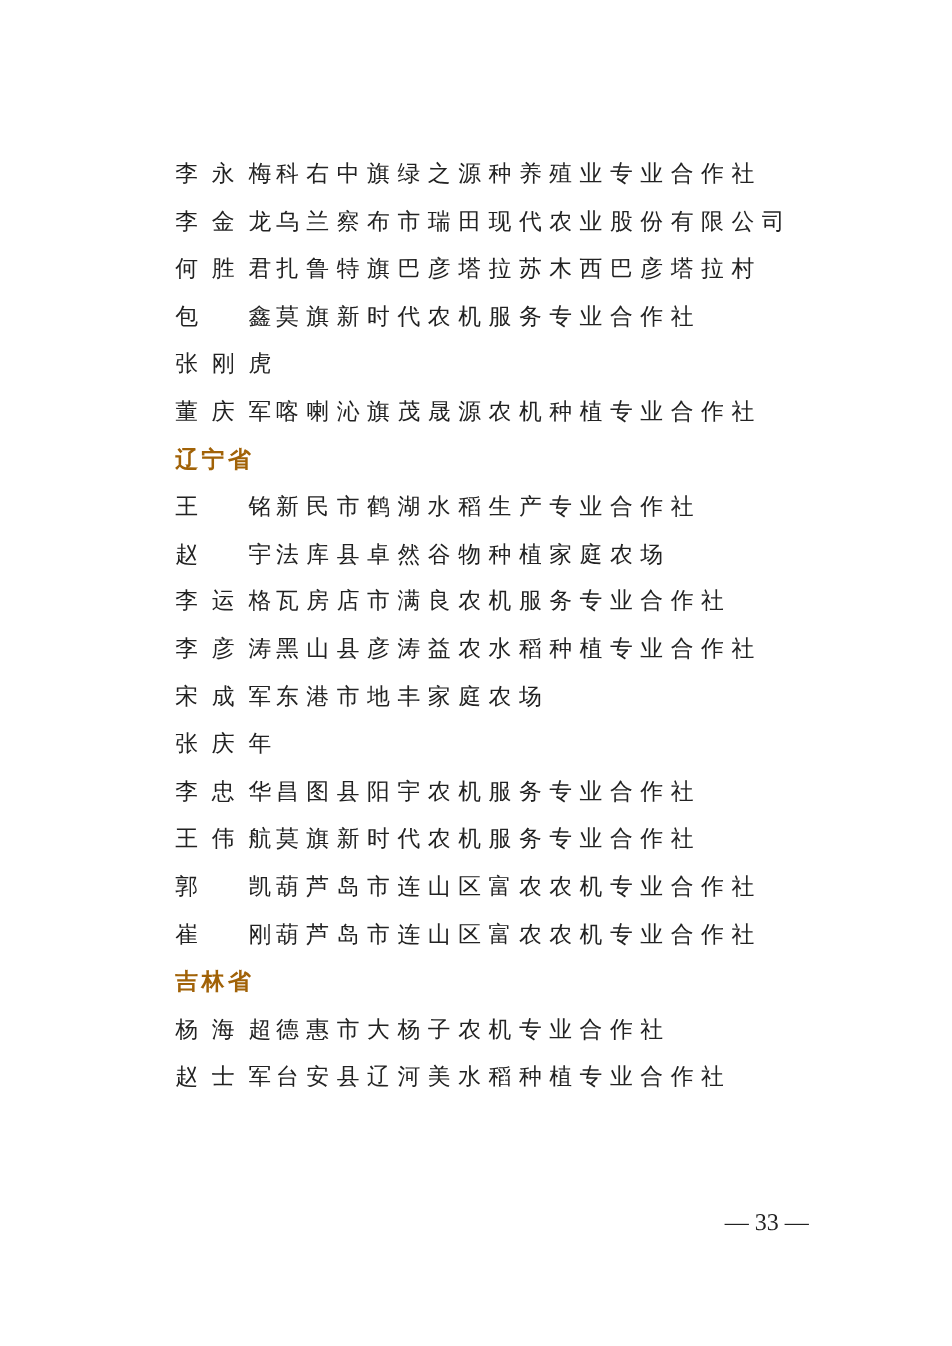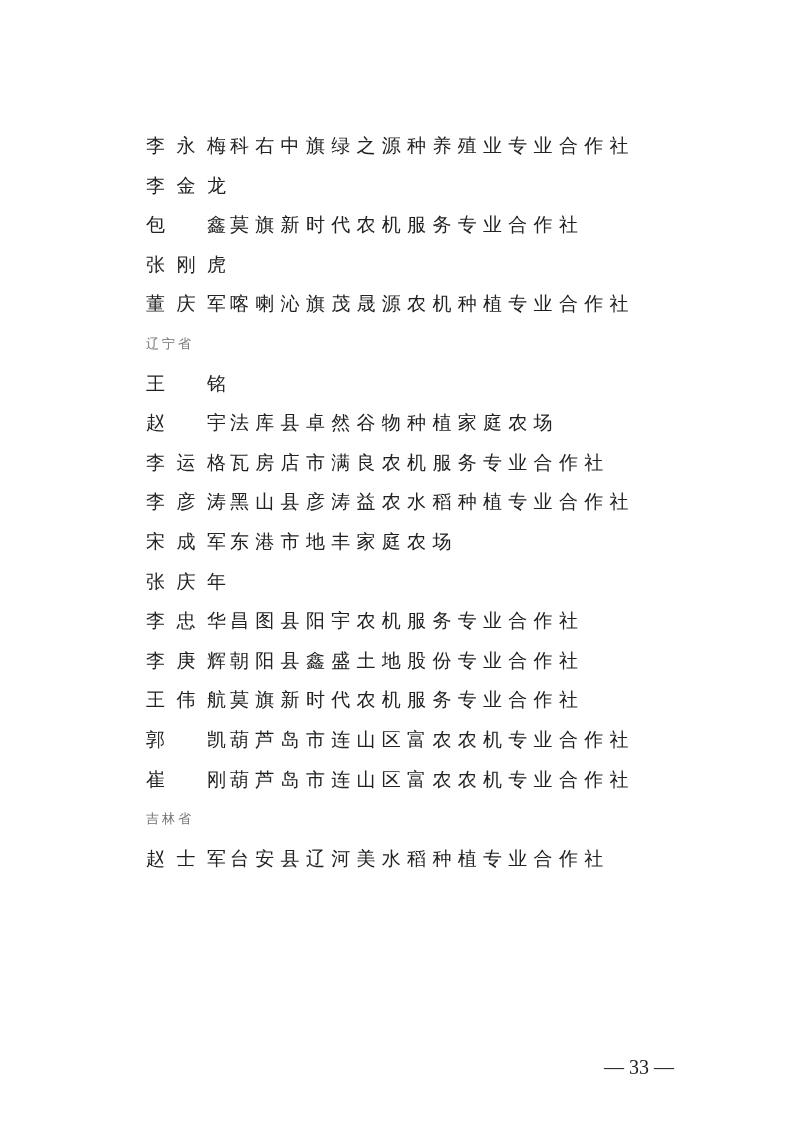--- a/index.html
+++ b/index.html
@@ -40,68 +40,74 @@
     width: 84px;
     letter-spacing: 4px;
     text-align-last: justify;
     text-align: justify;
   }
   .org {
     display: inline-block;
     letter-spacing: 6.3px;
   }
   .province {
-    font-weight: normal;
-    font-size: 13px;
+    font-weight: bold;
+    font-size: 19px;
     letter-spacing: 3px;
-    color: #737373;
+    color: #a16207;
     font-family: "DejaVu Sans", "Liberation Sans", sans-serif;
   }
   .page-number {
     position: absolute;
-    top: 1056px;
+    top: 1008px;
     left: 604px;
     width: 80px;
     font-family: "Liberation Serif", "DejaVu Serif", serif;
     font-size: 20px;
     color: #222;
     white-space: nowrap;
   }
 </style>
 </head>
 <body>
 
 <div class="page">
   <div class="lines">
 
     <div class="line">
       <span class="name">李永梅</span>
       <span class="org">科右中旗绿之源种养殖业专业合作社</span>
     </div>
     <div class="line">
       <span class="name">李金龙</span>
+      <span class="org">乌兰察布市瑞田现代农业股份有限公司</span>
+    </div>
+    <div class="line">
+      <span class="name">何胜君</span>
+      <span class="org">扎鲁特旗巴彦塔拉苏木西巴彦塔拉村</span>
     </div>
     <div class="line">
       <span class="name">包　鑫</span>
       <span class="org">莫旗新时代农机服务专业合作社</span>
     </div>
     <div class="line">
       <span class="name">张刚虎</span>
     </div>
     <div class="line">
       <span class="name">董庆军</span>
       <span class="org">喀喇沁旗茂晟源农机种植专业合作社</span>
     </div>
 
     <div class="line">
       <span class="province">辽宁省</span>
     </div>
 
     <div class="line">
       <span class="name">王　铭</span>
+      <span class="org">新民市鹤湖水稻生产专业合作社</span>
     </div>
     <div class="line">
       <span class="name">赵　宇</span>
       <span class="org">法库县卓然谷物种植家庭农场</span>
     </div>
     <div class="line">
       <span class="name">李运格</span>
       <span class="org">瓦房店市满良农机服务专业合作社</span>
     </div>
     <div class="line">
@@ -113,41 +119,41 @@
       <span class="org">东港市地丰家庭农场</span>
     </div>
     <div class="line">
       <span class="name">张庆年</span>
     </div>
     <div class="line">
       <span class="name">李忠华</span>
       <span class="org">昌图县阳宇农机服务专业合作社</span>
     </div>
     <div class="line">
-      <span class="name">李庚辉</span>
-      <span class="org">朝阳县鑫盛土地股份专业合作社</span>
-    </div>
-    <div class="line">
       <span class="name">王伟航</span>
       <span class="org">莫旗新时代农机服务专业合作社</span>
     </div>
     <div class="line">
       <span class="name">郭　凯</span>
       <span class="org">葫芦岛市连山区富农农机专业合作社</span>
     </div>
     <div class="line">
       <span class="name">崔　刚</span>
       <span class="org">葫芦岛市连山区富农农机专业合作社</span>
     </div>
 
     <div class="line">
       <span class="province">吉林省</span>
     </div>
 
     <div class="line">
+      <span class="name">杨海超</span>
+      <span class="org">德惠市大杨子农机专业合作社</span>
+    </div>
+    <div class="line">
       <span class="name">赵士军</span>
       <span class="org">台安县辽河美水稻种植专业合作社</span>
     </div>
 
   </div>
 
   <div class="page-number">— 33 —</div>
 </div>
 
 </body></html>

